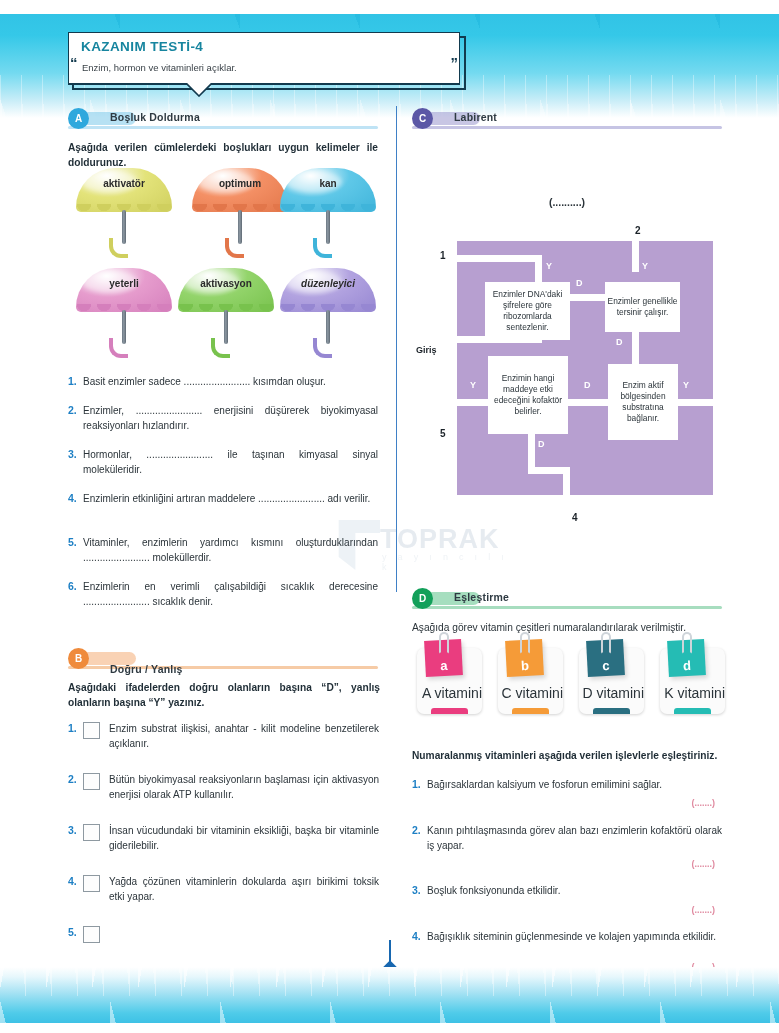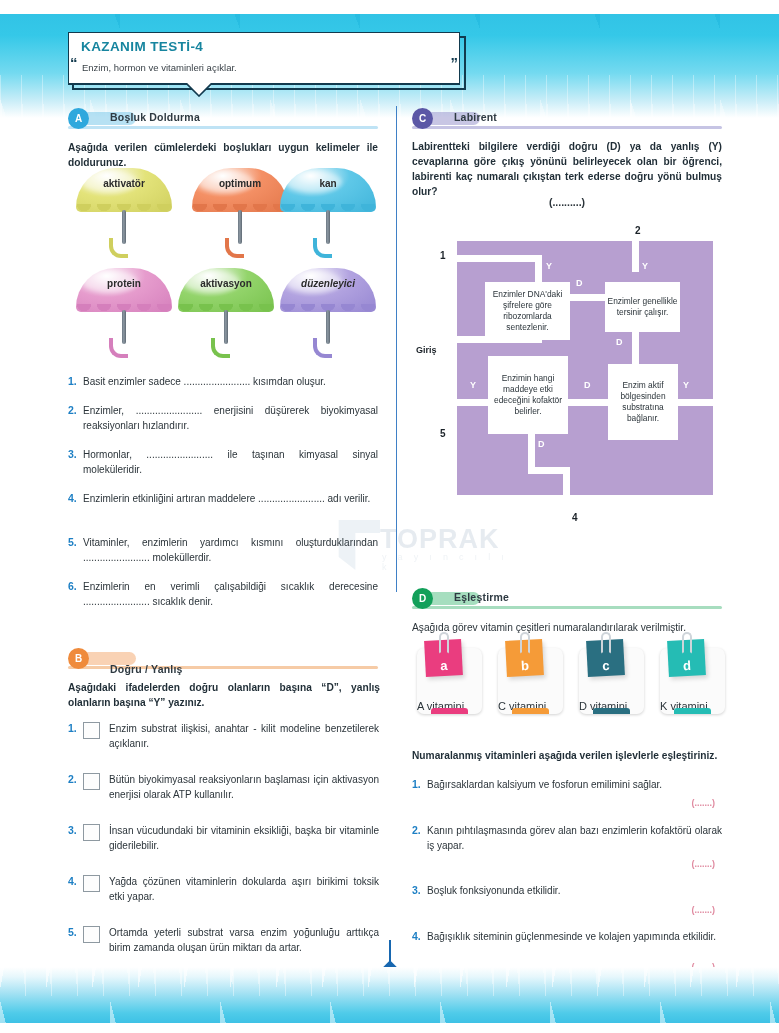--- a/index.html
+++ b/index.html
@@ -204,22 +204,22 @@
     display:flex; align-items:flex-end; justify-content:center;
     color:#fff; font-size:13px; font-weight:700; padding-bottom:3px;
     box-shadow:2px 3px 4px rgba(0,0,0,.14);
   }
   .vclip{
     position:absolute; left:22px; top:-16px; width:10px; height:22px;
     border:2px solid #cfd5da; border-radius:6px 6px 3px 3px;
     border-bottom-color:transparent;
   }
   .vname{
-    position:absolute; left:0; bottom:2px; width:65px; text-align:left;
-    font-size:11px; color:#2b343a;
+    position:absolute; left:0; bottom:13px; width:65px; text-align:right;
+    font-size:14px; color:#2b343a;
   }
   .vstrip{
     position:absolute; left:14px; bottom:0; width:37px; height:6px;
     border-radius:3px 3px 0 0;
   }
 
   
   .pagenum-line{
     position:absolute; left:389px; top:940px; width:1.6px; height:26px; background:#1767b0;
   }
@@ -301,21 +301,21 @@
       <div class="scallop" style="background: radial-gradient(circle at 8px 0px, rgb(63, 180, 218) 7px, transparent 7.5px), radial-gradient(circle at 28px 0px, rgb(63, 180, 218) 7px, transparent 7.5px), radial-gradient(circle at 48px 0px, rgb(63, 180, 218) 7px, transparent 7.5px), radial-gradient(circle at 68px 0px, rgb(63, 180, 218) 7px, transparent 7.5px), radial-gradient(circle at 88px 0px, rgb(63, 180, 218) 7px, transparent 7.5px);"></div>
       <div class="pole"></div>
       <div class="hook" style="border-color: transparent transparent rgb(63, 180, 218) rgb(63, 180, 218);"></div>
       <div class="word">kan</div>
     </div>
     <div class="umb" style="left:0;top:100px;">
       <div class="canopy" style="background: radial-gradient(at 32% 18%, rgb(255, 255, 255) 0%, rgb(230, 156, 205) 42%, rgb(213, 127, 188) 100%);"></div>
       <div class="scallop" style="background: radial-gradient(circle at 8px 0px, rgb(213, 127, 188) 7px, transparent 7.5px), radial-gradient(circle at 28px 0px, rgb(213, 127, 188) 7px, transparent 7.5px), radial-gradient(circle at 48px 0px, rgb(213, 127, 188) 7px, transparent 7.5px), radial-gradient(circle at 68px 0px, rgb(213, 127, 188) 7px, transparent 7.5px), radial-gradient(circle at 88px 0px, rgb(213, 127, 188) 7px, transparent 7.5px);"></div>
       <div class="pole"></div>
       <div class="hook" style="border-color: transparent transparent rgb(213, 127, 188) rgb(213, 127, 188);"></div>
-      <div class="word">protein</div>
+      <div class="word">yeterli</div>
     </div>
     <div class="umb" style="left:102px;top:100px;">
       <div class="canopy" style="background: radial-gradient(at 32% 18%, rgb(255, 255, 255) 0%, rgb(147, 212, 107) 42%, rgb(120, 194, 77) 100%);"></div>
       <div class="scallop" style="background: radial-gradient(circle at 8px 0px, rgb(120, 194, 77) 7px, transparent 7.5px), radial-gradient(circle at 28px 0px, rgb(120, 194, 77) 7px, transparent 7.5px), radial-gradient(circle at 48px 0px, rgb(120, 194, 77) 7px, transparent 7.5px), radial-gradient(circle at 68px 0px, rgb(120, 194, 77) 7px, transparent 7.5px), radial-gradient(circle at 88px 0px, rgb(120, 194, 77) 7px, transparent 7.5px);"></div>
       <div class="pole"></div>
       <div class="hook" style="border-color: transparent transparent rgb(120, 194, 77) rgb(120, 194, 77);"></div>
       <div class="word">aktivasyon</div>
     </div>
     <div class="umb" style="left:204px;top:100px;font-style:italic;">
       <div class="canopy" style="background: radial-gradient(at 32% 18%, rgb(255, 255, 255) 0%, rgb(178, 163, 224) 42%, rgb(150, 135, 210) 100%);"></div>
@@ -376,31 +376,29 @@
     <div class="qtext" style="width:270px;">İnsan vücudundaki bir vitaminin eksikliği, başka bir vitaminle giderilebilir.</div>
   </div>
   <div class="qrow" style="left:68px; top:875px; width:315px;">
     <div class="qnum">4.</div>
     <div class="tf-box"></div>
     <div class="qtext" style="width:270px;">Yağda çözünen vitaminlerin dokularda aşırı birikimi toksik etki yapar.</div>
   </div>
   <div class="qrow" style="left:68px; top:926px; width:315px;">
     <div class="qnum">5.</div>
     <div class="tf-box"></div>
-    <div class="qtext" style="width:270px;">Ortamda yeterli substrat varsa enzim yoğunluğu arttıkça birim zamanda oluşan ürün miktarı da artar.</div>
   </div>
 
   <div class="sec-head" style="left:412px; top:108px; width:310px;">
     <div class="sec-rule" style="top:18px; width:310px; background:#c6c4e4;"></div>
     <div class="sec-ribbon" style="width:58px; background:#9a97cd;"></div>
     <div class="sec-badge" style="background:#5b57a6;">C</div>
     <div class="sec-label" style="left:42px;">Labirent</div>
   </div>
 
-  <div class="prompt" style="left:412px; top:139px; width:310px;">Labirentteki bilgilere verdiği doğru (D) ya da yanlış (Y) cevaplarına göre çıkış yönünü belirleyecek olan bir öğrenci, labirenti kaç numaralı çıkıştan terk ederse doğru yönü bulmuş olur?</div>
 
   <div style="position:absolute; left:412px; top:196px; width:310px;">
     <div class="qmark">(..........)</div>
   </div>
 
   <div class="mnum" style="left:635px; top:225px;">2</div>
   <div class="mnum" style="left:440px; top:250px;">1</div>
   <div class="mnum" style="left:712px; top:428px;">3</div>
   <div class="mnum" style="left:572px; top:512px;">4</div>
   <div class="mnum" style="left:440px; top:428px;">5</div>

